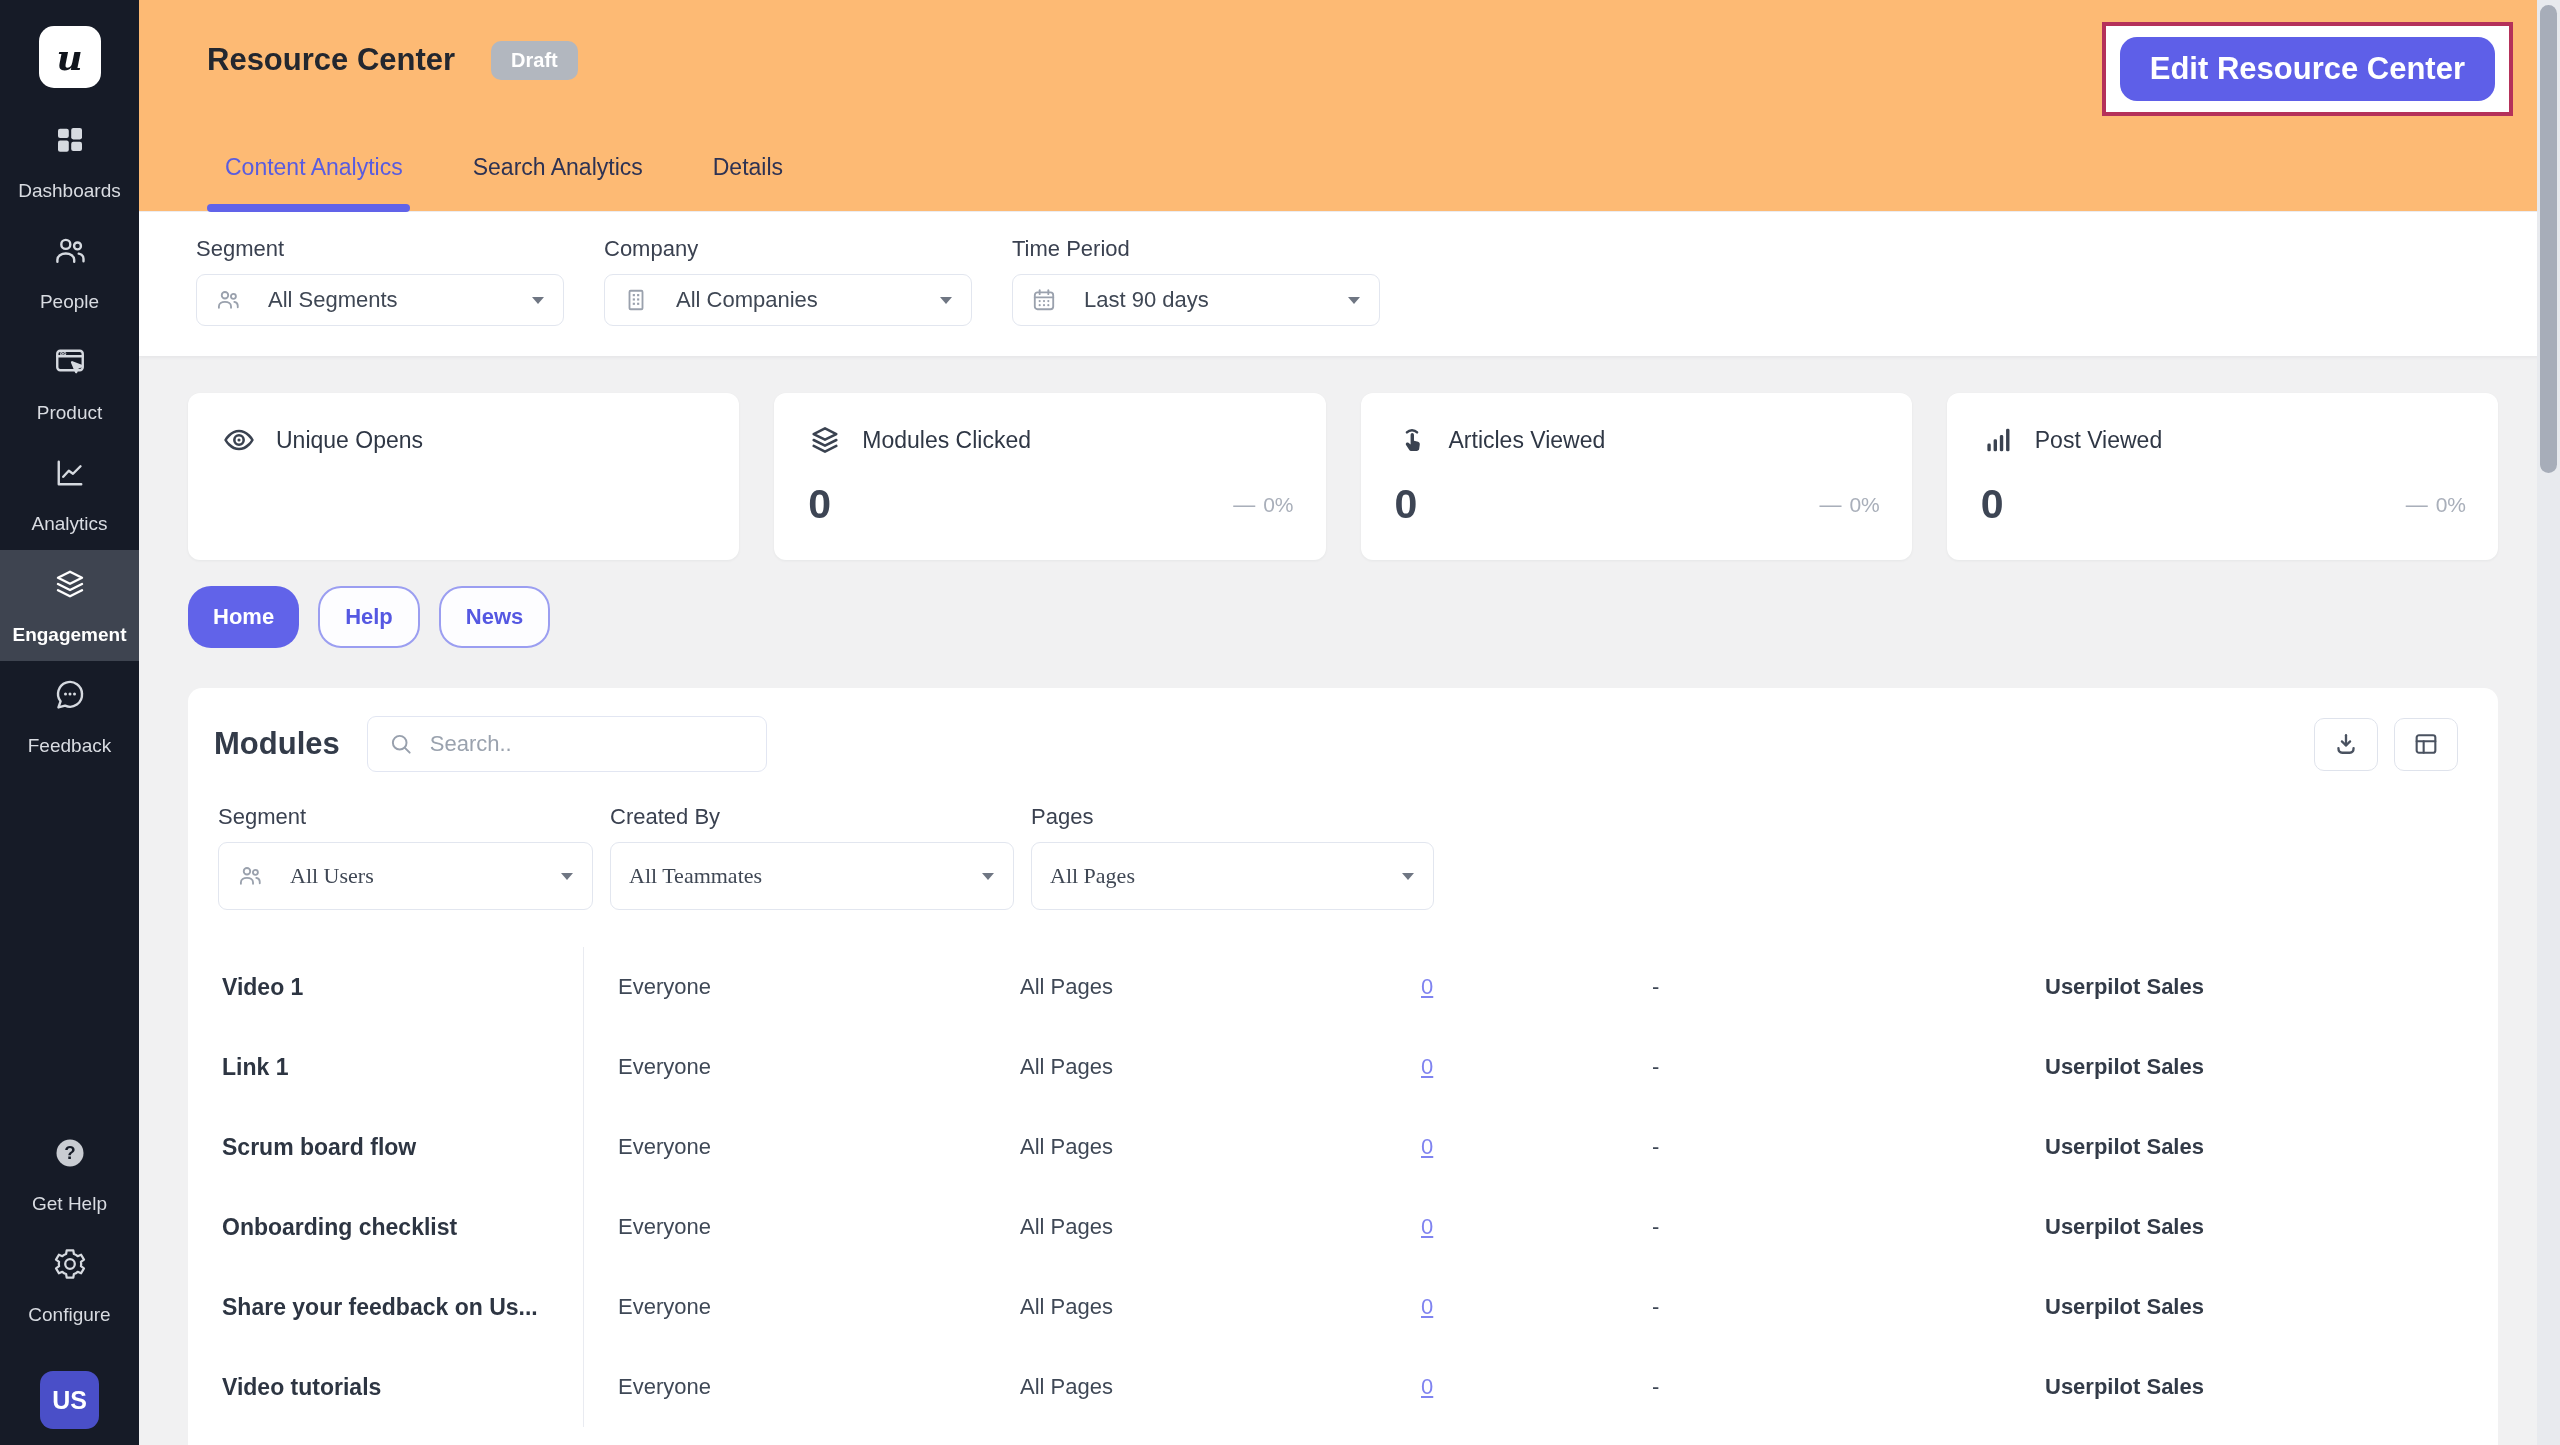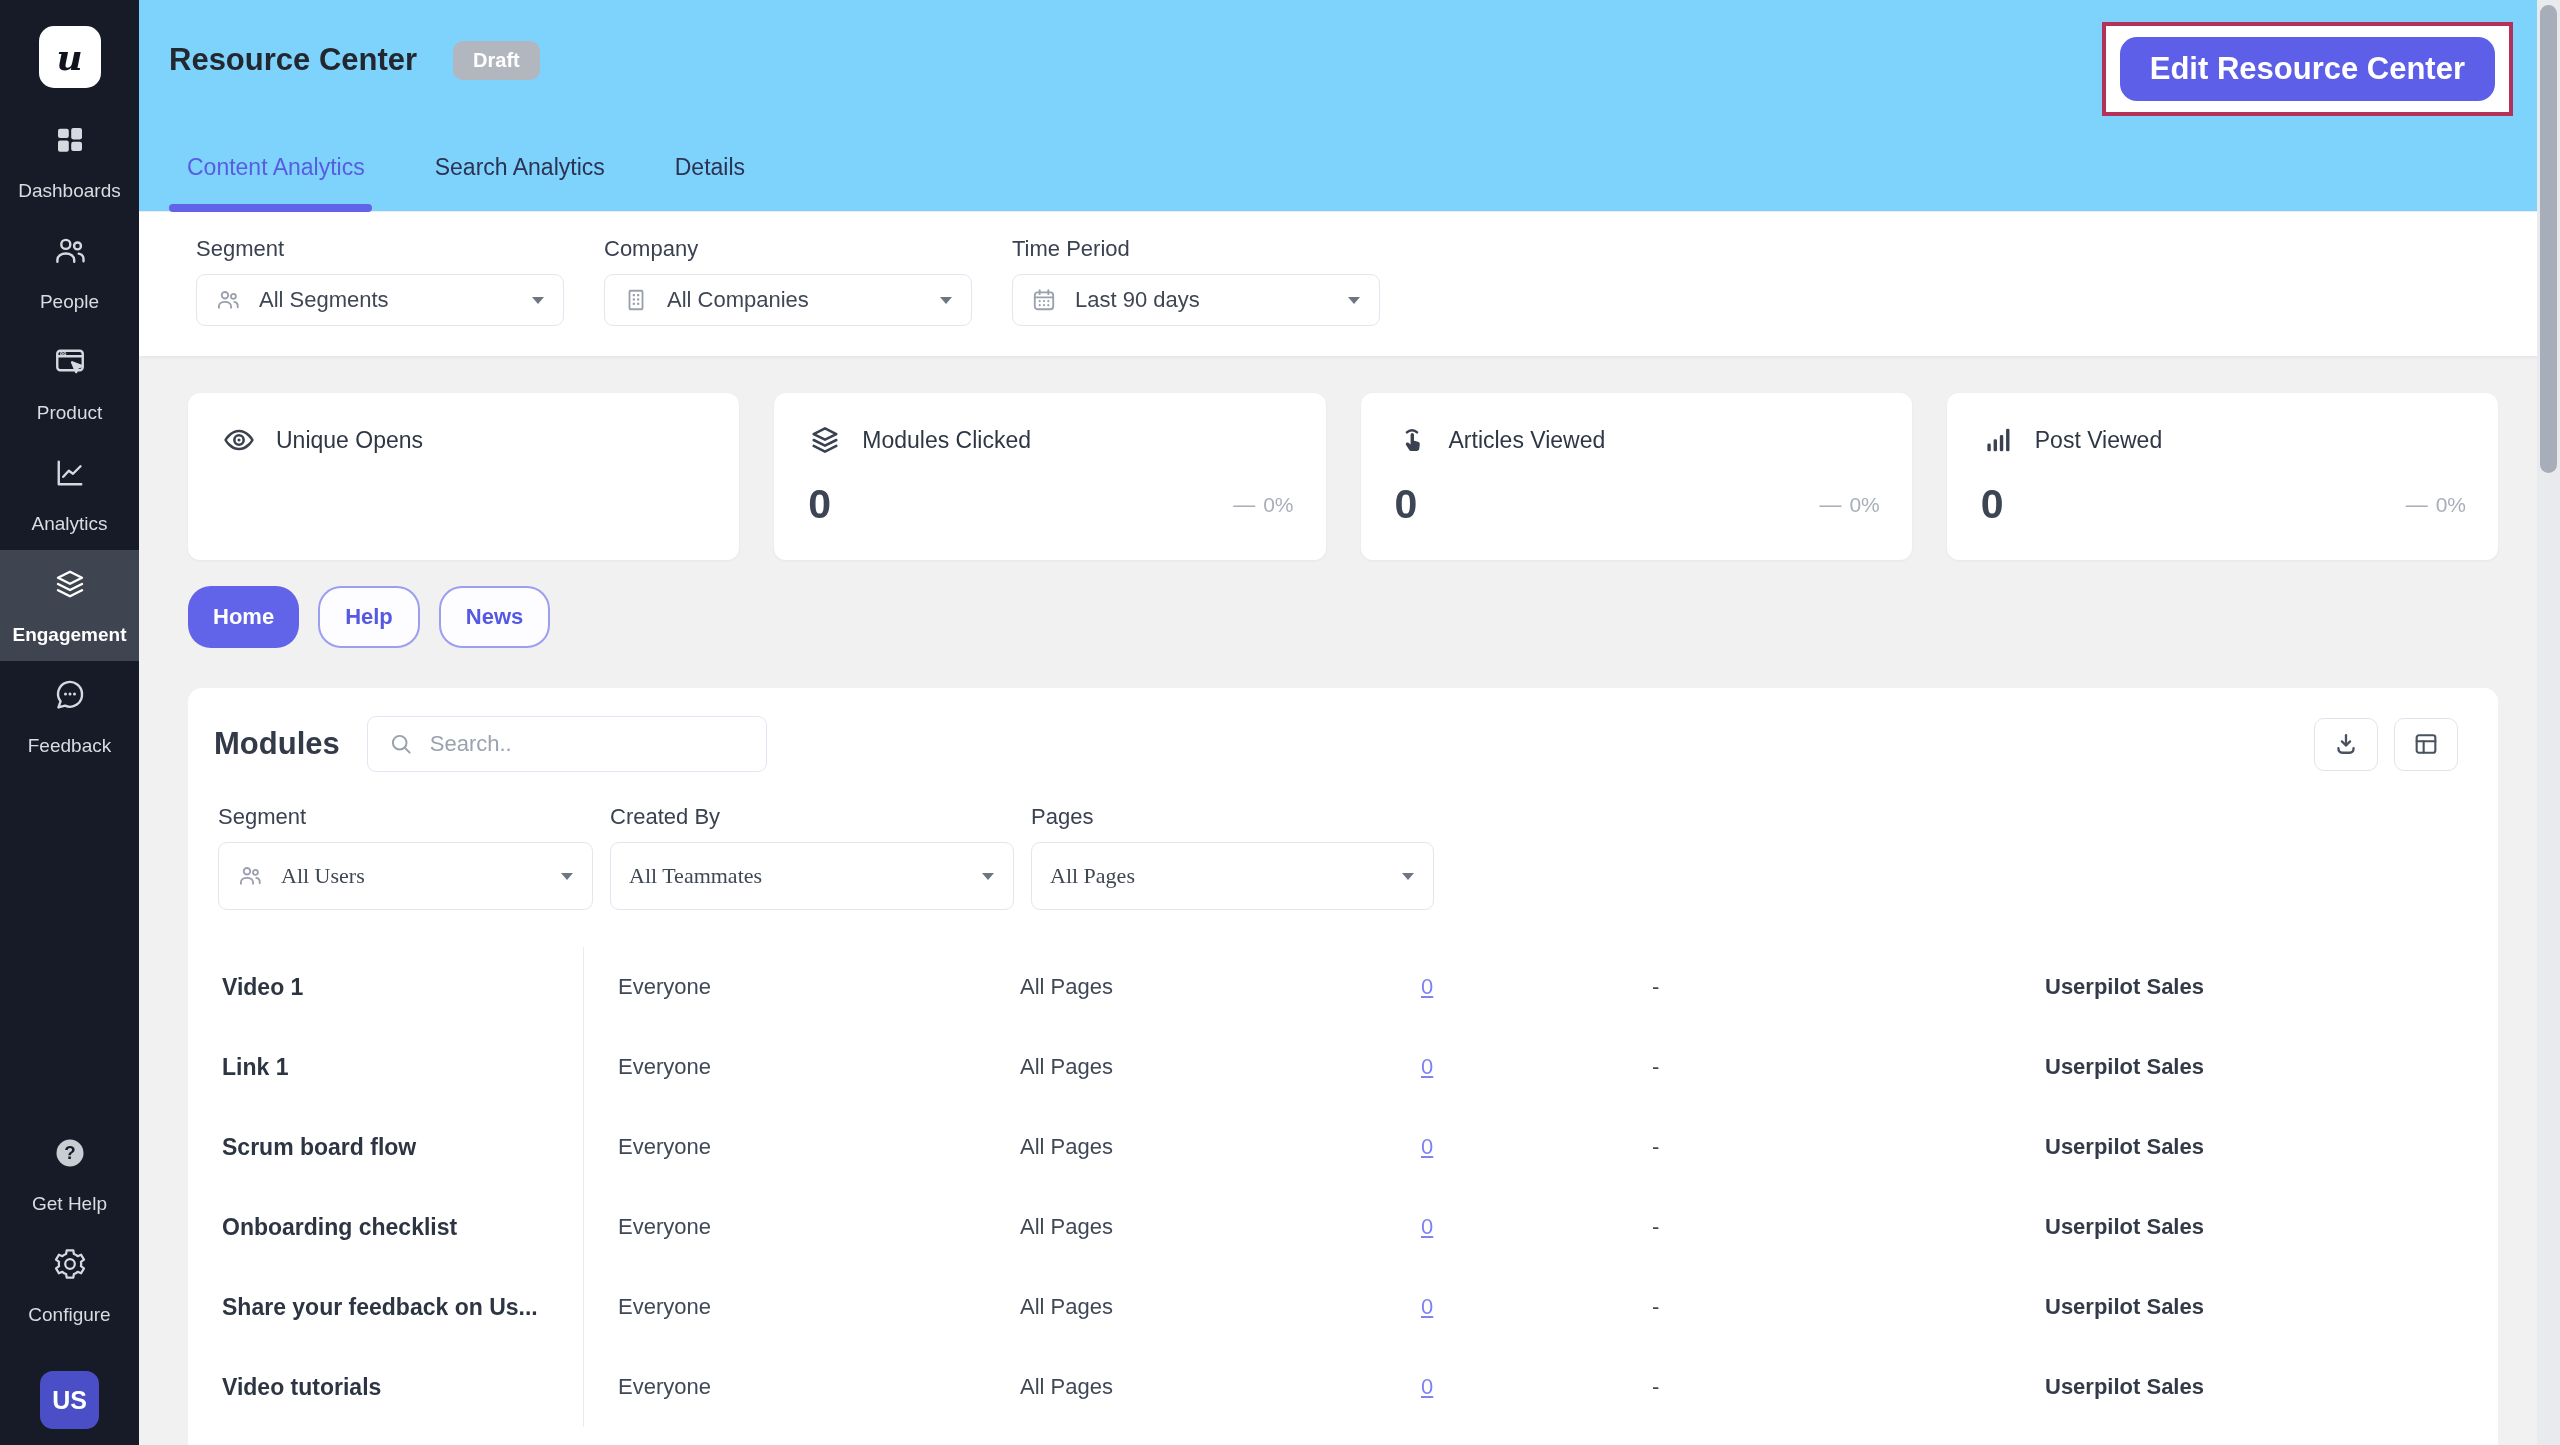--- a/index.html
+++ b/index.html
@@ -19,35 +19,35 @@
   .nav-item.active { background:#3e4450; }
   .nav-item.active .lbl { color:#ffffff; font-weight:700; }
   .nav-item.active svg { stroke:#ffffff; }
   .avatar { width:59px; height:58px; margin:30px 0 16px; background:#4a4fc8; border-radius:13px; color:#fff; font-weight:700; font-size:25px;
             display:flex; align-items:center; justify-content:center; cursor:pointer; }
 
   
   .main { flex:1; height:100%; position:relative; overflow:hidden; background:#f1f1f2; }
 
   
-  .topbar { background:#7dd3fc; padding-left:30px; border-bottom:1px solid #ececf0; position:relative; }
+  .topbar { background:#fdba74; padding-left:68px; border-bottom:1px solid #ececf0; position:relative; }
   .title-row { display:flex; align-items:center; gap:36px; padding-top:38px; }
   .page-title { font-size:31px; line-height:44px; font-weight:700; color:#23272f; }
   .draft { background:#b2b7bf; color:#fff; font-size:20px; font-weight:700; padding:8px 20px; border-radius:10px; }
   .annotation { position:absolute; top:22px; right:47px; border:4px solid #b5315a; padding:11px 14px; background:#fff; }
   .edit-btn { background:#5e5fe8; border:none; color:#fff; font-family:inherit; font-size:31px; font-weight:700; padding:14px 30px; border-radius:17px; cursor:pointer; }
   .tabs { display:flex; gap:70px; margin-top:72px; margin-left:18px; }
   .tab { font-size:23px; font-weight:400; color:#2d3253; padding-bottom:30px; position:relative; cursor:pointer; }
   .tab.active { color:#585ce0; }
   .tab.active::after { content:""; position:absolute; left:-18px; right:-7px; bottom:-1px; height:8px; border-radius:8px; background:#6163e9; }
 
   
   .filterbar { background:#fff; padding:24px 0 30px 57px; display:flex; gap:40px; box-shadow:0 2px 3px rgba(30,34,50,.05); position:relative; }
   .fgroup .flabel { font-size:22px; color:#3a4150; margin-bottom:12px; }
-  .dropdown { width:368px; height:52px; background:#fff; border:1px solid #e2e6ef; border-radius:9px; display:flex; align-items:center; gap:18px; padding:12px 18px; cursor:pointer; }
+  .dropdown { width:368px; height:52px; background:#fff; border:1px solid #e2e6ef; border-radius:9px; display:flex; align-items:center; gap:27px; padding:12px 18px; cursor:pointer; }
   .dropdown .dtext { font-size:22px; color:#3f4754; }
   .dropdown svg.dicon { width:26px; height:26px; stroke:#9aa1ad; flex-shrink:0; }
   .caret { margin-left:auto; flex-shrink:0; }
 
   
   .content { padding:0 62px 0 49px; }
   .cards { display:flex; gap:35px; margin-top:37px; }
   .card { flex:1; background:#fff; border-radius:12px; height:167px; padding:30px 32px 0 34px; box-shadow:0 1px 3px rgba(25,30,45,.05); }
   .card-head { display:flex; align-items:center; gap:20px; font-size:23px; color:#2f3745; }
   .card-head svg { width:34px; height:34px; stroke:#3a4250; flex-shrink:0; }

